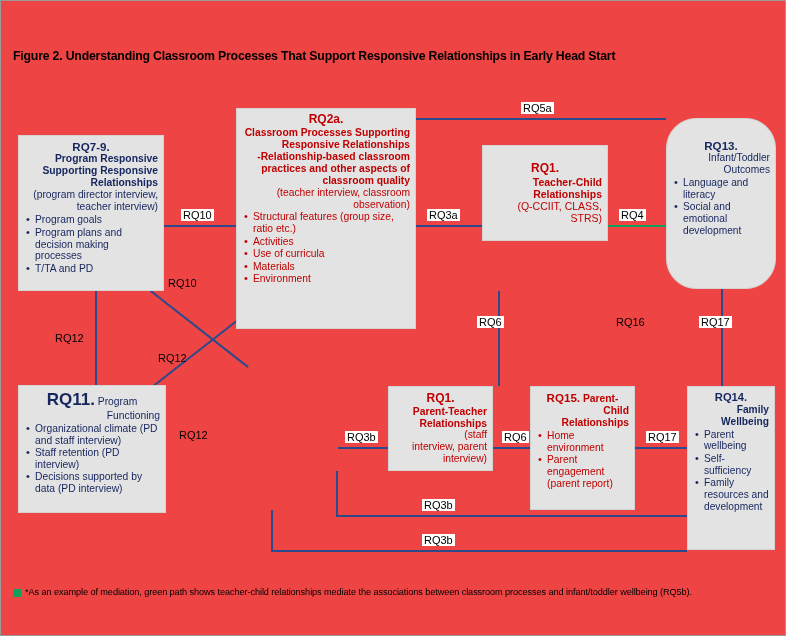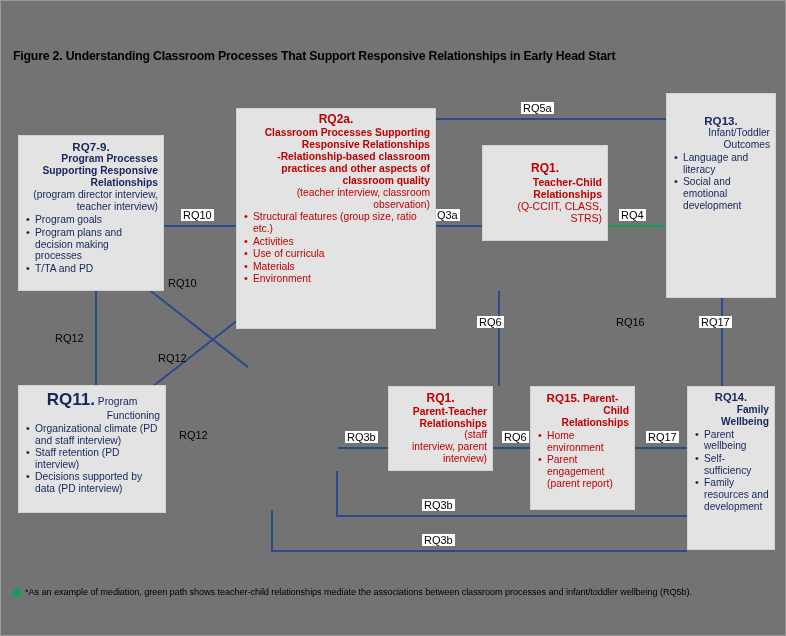--- a/index.html
+++ b/index.html
@@ -8,21 +8,21 @@
     background:#ffffff;
     font-family:"Liberation Sans", sans-serif;
     color:#000;
     overflow:hidden;
   }
   #page{
     position:relative;
     width:786px;height:636px;
     box-sizing:border-box;
     border:1px solid #9a9a9a;
-    background:#737373;
+    background:#ef4444;
   }
   #figure-title{
     position:absolute;
     left:12px; top:48px;
     width:740px;
     font-size:12.3px;
     font-weight:bold;
     letter-spacing:-0.2px;
     color:#000;
   }
@@ -149,33 +149,33 @@
   <div class="elab" style="left:698px; top:315px;">RQ17</div>
   <div class="elab nobg" style="left:176px; top:428px;">RQ12</div>
   <div class="elab" style="left:344px; top:430px;">RQ3b</div>
   <div class="elab" style="left:501px; top:430px;">RQ6</div>
   <div class="elab" style="left:645px; top:430px;">RQ17</div>
   <div class="elab" style="left:421px; top:498px;">RQ3b</div>
   <div class="elab" style="left:421px; top:533px;">RQ3b</div>
 
   <div class="box navy" style="left:17px; top:134px; width:146px; height:156px; font-size:10.3px;">
     <span class="hdr nm" style="font-size:11.6px;">RQ7-9.</span>
-    <span class="sub nm">Program Processes</span>
+    <span class="sub nm">Program Responsive</span>
     <span class="sub nm">Supporting Responsive</span>
     <span class="sub nm">Relationships</span>
     <span class="sub">(program director interview,</span>
     <span class="sub">teacher interview)</span>
     <ul class="bl">
       <li>Program goals</li>
       <li>Program plans and decision making processes</li>
       <li>T/TA and PD</li>
     </ul>
   </div>
 
-  <div class="box red" style="left:235px; top:107px; width:200px; height:221px; font-size:10.3px;">
+  <div class="box red" style="left:235px; top:107px; width:180px; height:221px; font-size:10.3px;">
     <span class="hdr nm" style="font-size:12px;">RQ2a.</span>
     <span class="sub nm">Classroom Processes Supporting</span>
     <span class="sub nm">Responsive Relationships</span>
     <span class="sub nm">-Relationship-based classroom</span>
     <span class="sub nm">practices and other aspects of</span>
     <span class="sub nm">classroom quality</span>
     <span class="sub">(teacher interview, classroom</span>
     <span class="sub">observation)</span>
     <ul class="bl">
       <li>Structural features (group size, ratio etc.)</li>
@@ -186,21 +186,21 @@
     </ul>
   </div>
 
   <div class="box red" style="left:481px; top:144px; width:126px; height:96px; font-size:10.5px; display:flex; flex-direction:column; justify-content:center;">
     <span class="hdr nm" style="font-size:12px;">RQ1.</span>
     <span class="sub nm">Teacher-Child</span>
     <span class="sub nm">Relationships</span>
     <span class="sub">(Q-CCIIT, CLASS, STRS)</span>
   </div>
 
-  <div class="box navy" style="left:665px; top:92px; width:110px; height:205px; font-size:10.2px;">
+  <div class="box navy" style="left:665px; top:117px; width:110px; height:171px; font-size:10.2px;border-radius:30px;">
     <span class="hdr nm" style="font-size:11.6px; margin-top:16px;">RQ13.</span>
     <span class="sub">Infant/Toddler</span>
     <span class="sub">Outcomes</span>
     <ul class="bl">
       <li>Language and literacy</li>
       <li>Social and emotional development</li>
     </ul>
   </div>
 
   <div class="box navy" style="left:17px; top:384px; width:148px; height:128px; font-size:10.3px;">

